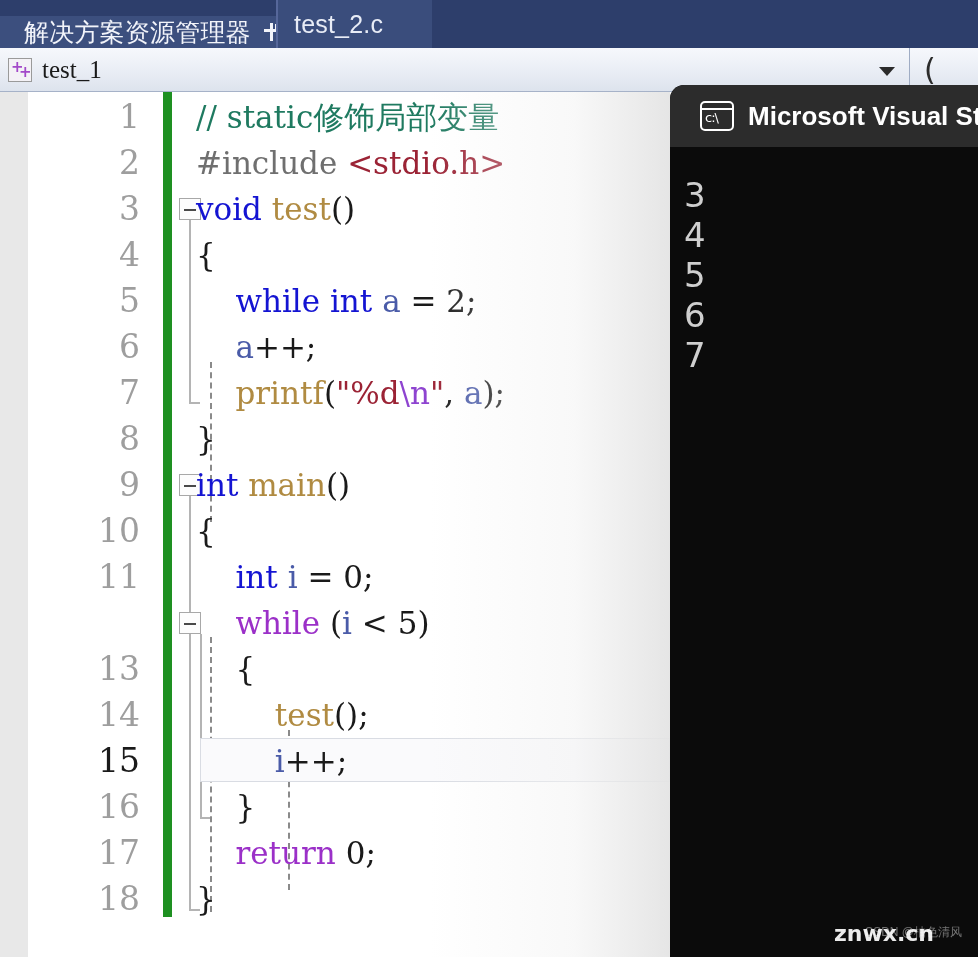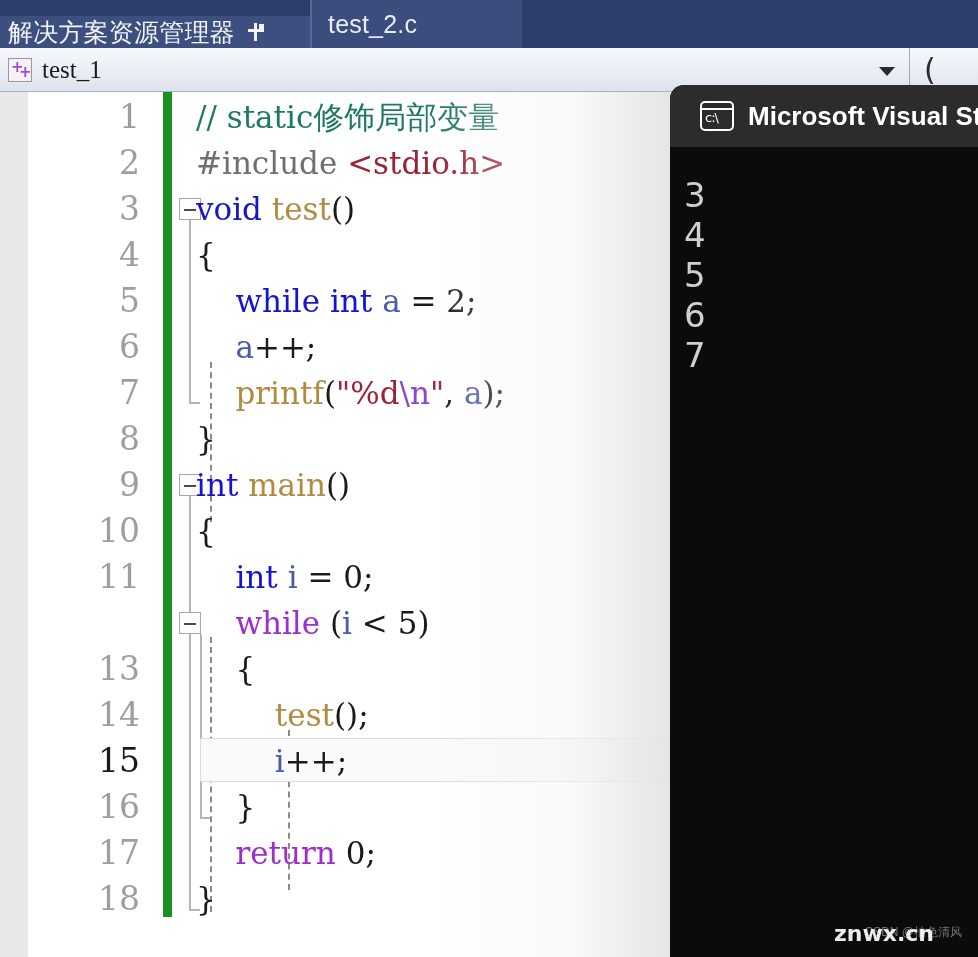--- a/index.html
+++ b/index.html
@@ -18,27 +18,27 @@
     display: flex; align-items: stretch;
   }
   .tab {
     display: flex; align-items: center; gap: 12px;
     padding: 0 16px; position: relative;
     font-size: 25px; letter-spacing: .2px;
     white-space: nowrap;
   }
   .tab.docwell {
     background: #3C4F7E; color: #F2F4FA;
-    width: 310px; font-size: 24px; padding-left: 8px; margin-top: 16px;
+    width: 276px; font-size: 24px; padding-left: 24px; margin-top: 16px;
   }
   .tab.docwell .tablabel { font-size: 25px; }
   .tab.inactive {
     background: #3A4D7C; color: #E8ECF6;
     border-left: 2px solid #56679A;
-    width: 212px;
+    width: 156px;
   }
   .tab.active {
     background: #CFD9EC; color: #16306B; font-weight: bold;
     border-left: 2px solid #8FA2C6;
     border-top: 1px solid #9FB0D0;
     width: 188px;
   }
   .pin-icon { display: inline-block; width: 18px; height: 20px; position: relative; flex: 0 0 auto; }
   .pin-icon i {
     position: absolute; background: currentColor;

